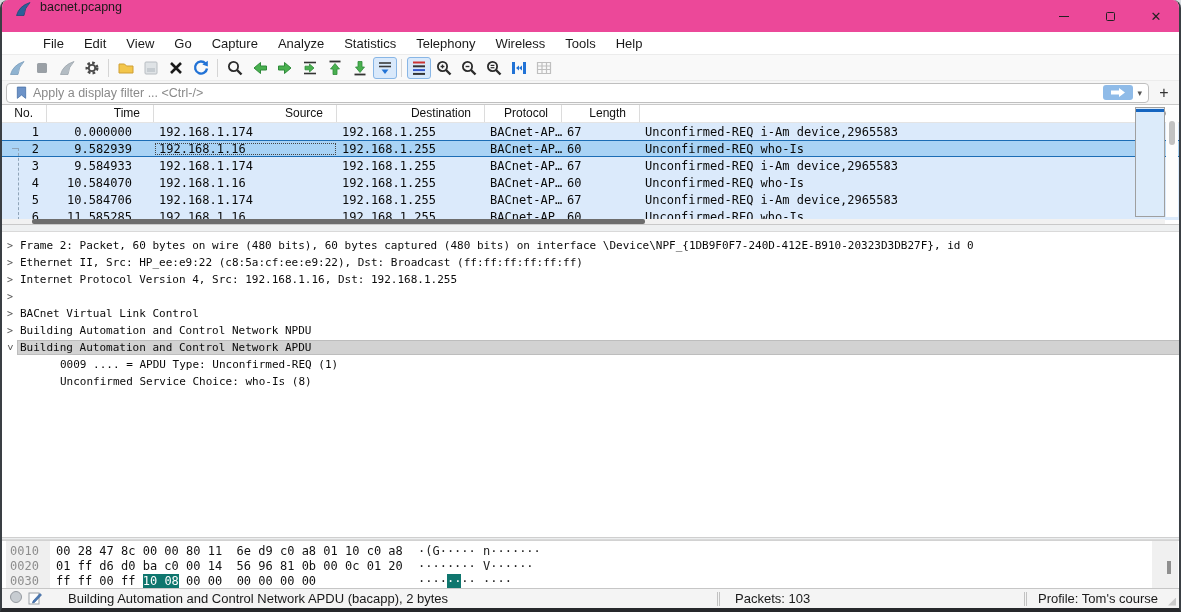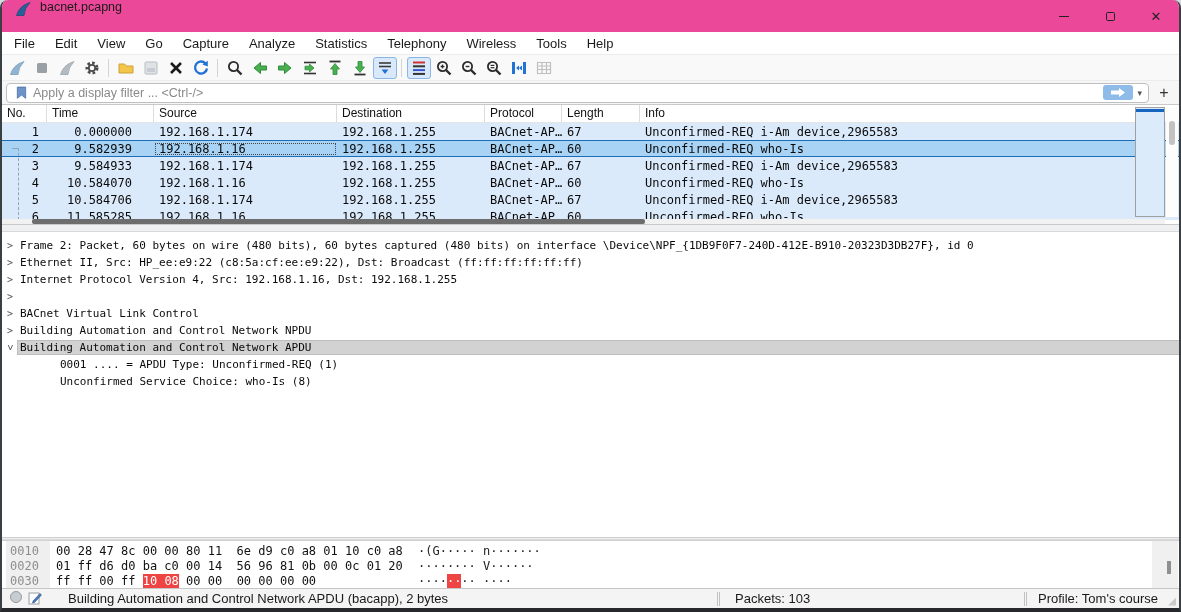--- a/index.html
+++ b/index.html
@@ -13,40 +13,40 @@
   
   .titlebar{ height:32px; background:#ec4899; display:flex; flex:0 0 32px; }
   .app-icon{ width:18px; height:18px; margin:0 8px 0 12px; }
   .title{ font-size:12.5px; color:#1a1a1a; }
   .win-controls{ margin-left:auto; display:flex; height:100%; }
   .win-btn{ width:46px; height:100%; display:flex; align-items:center; justify-content:center; color:#222; }
   .glyph-min{ width:10px; height:1px; background:#222; display:block; }
   .glyph-max{ width:9px; height:9px; border:1.2px solid #222; border-radius:1.5px; display:block; }
   .glyph-close{ font-size:13px; line-height:1; }
   
-  .menubar{ height:22px; flex:0 0 22px; background:#ffffff; display:flex; align-items:center; font-size:13px; color:#1a1a1a; padding-left:2px; }
+  .menubar{ height:22px; flex:0 0 22px; background:#ffffff; display:flex; align-items:center; font-size:13px; color:#1a1a1a; padding-left:2px;margin-left:29px; }
   .menu-item{ padding:2px 10px; }
   
   .toolbar{ height:26px; flex:0 0 26px; background:#f9f9f9; border-top:1px solid #ececec; display:flex; align-items:center; padding-left:2px; }
   .tbtn{ width:24px; height:22px; display:flex; align-items:center; justify-content:center; border:1px solid transparent; border-radius:3px; margin:0 0.5px; }
   .tbtn.active{ background:#d9e9fb; border-color:#88b6e6; }
   .tsep{ width:1px; height:18px; background:#d5d5d5; margin:0 4px; }
   
   .filterbar{ height:24px; flex:0 0 24px; background:#f6f6f6; display:flex; align-items:center; padding:0 4px; border-top:1px solid #ececec; }
   .filter-wrap{ flex:1; height:20px; background:#fff; border:1px solid #bfbfbf; border-radius:4px; display:flex; align-items:center; padding:0 3px; }
   .bookmark{ width:15px; height:15px; margin:0 4px; }
   .filter-input{ flex:1; border:none; outline:none; font-size:12.5px; color:#7f1d1d; font-family:"Liberation Sans",sans-serif; background:transparent; }
   .filter-input::placeholder{ color:#8a8a8a; }
   .apply-btn{ width:30px; height:15px; background:#8fbbe8; border-radius:3px; display:flex; align-items:center; justify-content:center; margin-right:4px; }
   .caret{ font-size:9px; color:#555; margin-right:3px; }
   .add-btn{ width:22px; height:20px; display:flex; align-items:center; justify-content:center; font-size:16px; color:#333; margin-left:4px; }
   
   .packet-pane{ height:120px; flex:0 0 120px; position:relative; background:#fff; border-top:1px solid #c9c9c9; font-family:"DejaVu Sans Mono",monospace; }
   .plist-header{ height:18px; display:flex; font-family:"Liberation Sans",sans-serif; font-size:12px; color:#111; background:#fff; border-bottom:1px solid #e4e4e4; }
-  .hcell{ border-right:1px solid #dcdcdc; padding:1px 13px 0 5px; overflow:hidden; white-space:nowrap; }
+  .hcell{ border-right:1px solid #dcdcdc; padding:1px 13px 0 5px; overflow:hidden; white-space:nowrap;text-align:right; }
   .plist-rows{ height:97px; overflow:hidden; position:relative; font-size:12px; color:#0a0a0a; }
   .prow{ height:17px; display:flex; align-items:center; background:#dbeafb; white-space:nowrap; }
   .prow.selected{ background:#a9d3f5; border-top:1px solid #1b6db5; border-bottom:1px solid #1b6db5; }
   .pcell{ padding:0 5px; overflow:hidden; white-space:nowrap; flex:0 0 auto; }
   .c-no{ width:45px; text-align:right; padding-right:8px; }
   .c-time{ width:107px; text-align:right; padding-right:22px; }
   .c-src{ width:183px; }
   .c-dst{ width:148px; }
   .c-proto{ width:77px; }
   .c-len{ width:78px; text-align:left; padding-right:26px; }
@@ -73,21 +73,21 @@
   .dtext{ flex:1; padding-left:2px; }
   .dline.selected .dtext{ background:#d2d2d2; outline:1px solid #bdbdbd; }
   .dline.child .dtext{ padding-left:42px; }
   
   .hex-pane{ height:48px; flex:0 0 48px; background:#fff; border-top:1px solid #d2d2d2; font-family:"DejaVu Sans Mono",monospace; font-size:12px; position:relative; padding-top:2px; overflow:hidden; }
   .hex-gutter{ position:absolute; left:4px; top:0; bottom:0; width:44px; background:#efefef; }
   .hexrow{ height:15px; display:flex; align-items:center; position:relative; white-space:pre; }
   .hoff{ width:44px; flex:0 0 44px; color:#8d8d8d; padding-left:8px; position:relative; }
   .hbytes{ width:372px; flex:0 0 372px; padding-left:10px; color:#111; }
   .hascii{ color:#222; }
-  .hsel{ background:#ef4444; color:#fff; }
+  .hsel{ background:#0f766e; color:#fff; }
   .hex-vscroll{ position:absolute; right:1px; top:0; bottom:0; width:26px; background:#f0f0f0; }
   .hex-vthumb{ position:absolute; right:7px; top:20px; width:4px; height:13px; background:#8f8f8f; }
   
   .statusbar{ height:20px; flex:0 0 20px; background:#f4f4f4; border-top:1px solid #c6c6c6; display:flex; align-items:center; font-size:13px; color:#1a1a1a; }
   .sb-left{ flex:1; display:flex; align-items:flex-start; overflow:hidden; white-space:nowrap; }
   .expert-dot{ width:12px; height:12px; border-radius:50%; background:#c7ccd1; border:1px solid #959aa0; margin:0 6px 0 8px; flex:0 0 12px; }
   .edit-ic{ width:14px; height:14px; margin-right:26px; flex:0 0 14px; }
   .sb-sep{ width:1px; height:14px; background:#c2c2c2; box-shadow:2px 0 0 #c2c2c2; margin:0 3px; }
   .sb-packets{ width:300px; padding-left:14px; white-space:nowrap; }
   .sb-profile{ width:140px; padding-left:10px; white-space:nowrap; }
@@ -386,21 +386,21 @@
     <div class="dline">
         <span class="dexp">&gt;</span>
         <span class="dtext">Building Automation and Control Network NPDU</span>
       </div>
     <div class="dline selected">
         <span class="dexp expanded">&gt;</span>
         <span class="dtext">Building Automation and Control Network APDU</span>
       </div>
     <div class="dline child">
         <span class="dexp"></span>
-        <span class="dtext">0001 .... = APDU Type: Unconfirmed-REQ (1)</span>
+        <span class="dtext">0009 .... = APDU Type: Unconfirmed-REQ (1)</span>
       </div>
     <div class="dline child">
         <span class="dexp"></span>
         <span class="dtext">Unconfirmed Service Choice: who-Is (8)</span>
       </div>
   </div>
 
   <div class="splitter2"></div>
 
   <div class="hex-pane">

